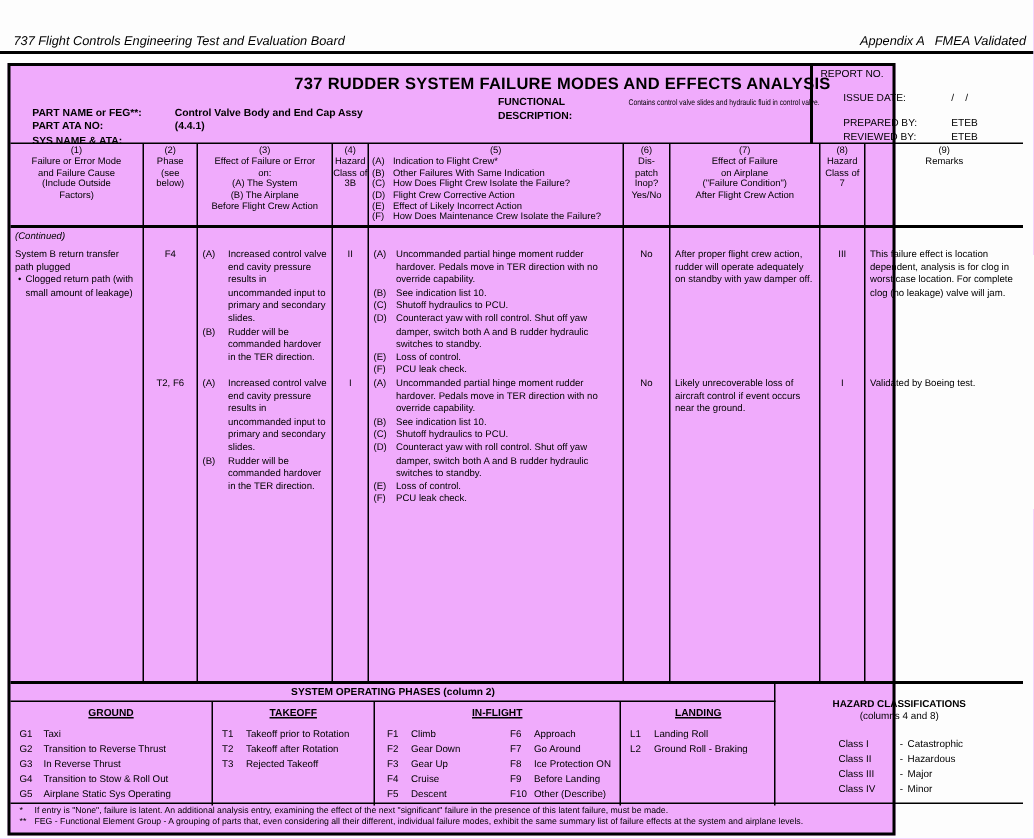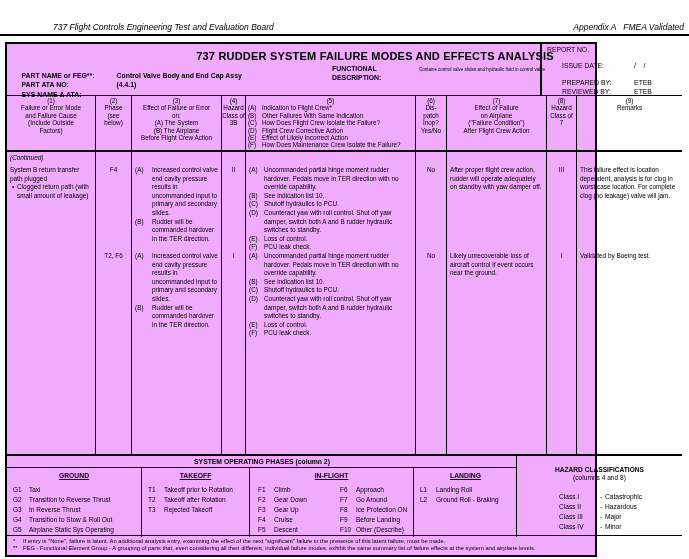--- a/index.html
+++ b/index.html
@@ -3,21 +3,21 @@
 <meta charset="utf-8">
 <style>
   html,body{margin:0;padding:0;}
   body{
     width:689px;height:559px;position:relative;background:#fdfdfd;color:#000;
     font-family:"Liberation Sans",sans-serif;overflow:hidden;
   }
   .pre{white-space:pre;}
   .ml{white-space:pre-line;}
   
-  .ph-left{position:absolute;left:9px;top:22px;font-size:8.5px;font-style:italic;margin-left:44px;}
+  .ph-left{position:absolute;left:9px;top:22px;font-size:8.5px;font-style:italic;}
   .ph-right{position:absolute;right:5px;top:22px;font-size:8.5px;font-style:italic;white-space:pre;}
   .rule{position:absolute;left:0;top:34px;width:689px;height:2px;background:#000;}
   
   .form{position:absolute;left:5px;top:42px;width:592px;height:515px;border:2px solid #000;box-sizing:border-box;background:#f0abfc;}
   .form *{box-sizing:border-box;}
   
   .band{position:absolute;left:0;top:0;width:675px;height:52px;border-bottom:1px solid #000;}
   .title{position:absolute;left:150px;top:6px;width:436px;text-align:center;font-size:11px;font-weight:bold;letter-spacing:.2px;}
   .prow{position:absolute;left:3px;font-size:6.9px;font-weight:bold;white-space:pre;}
   .plabel{display:inline-block;width:95px;}

